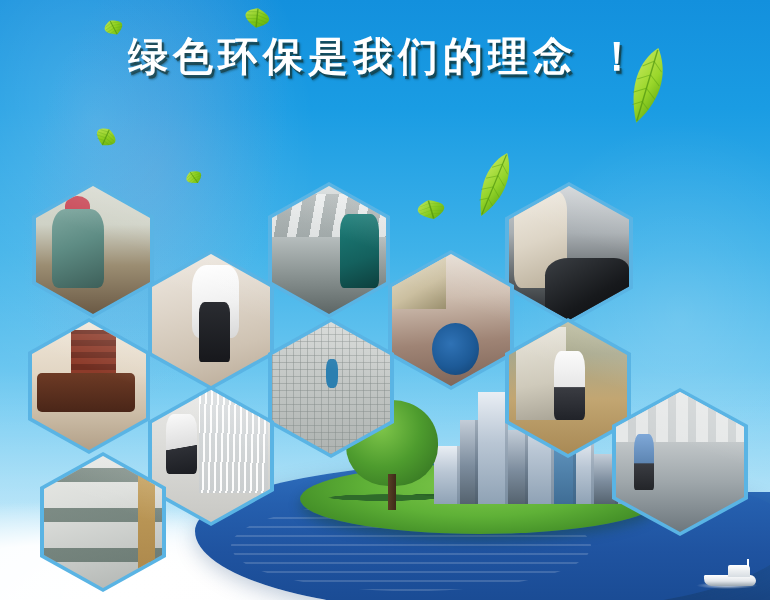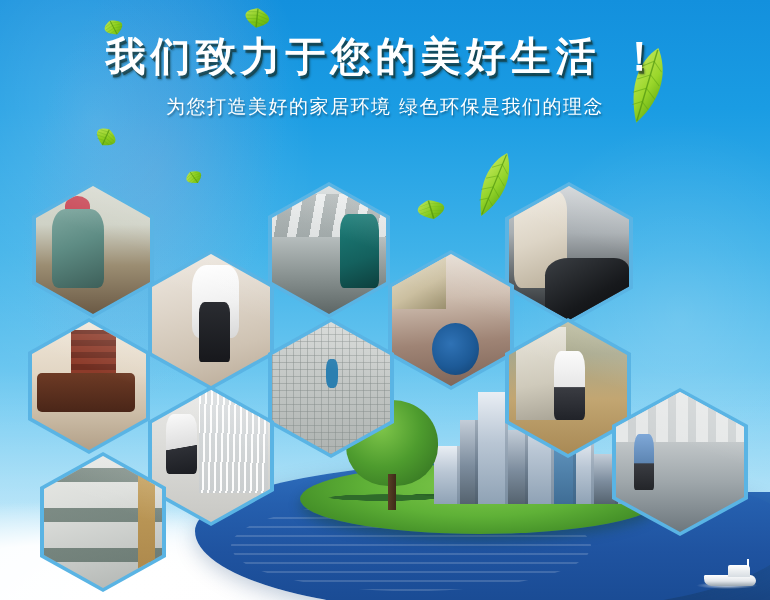--- a/index.html
+++ b/index.html
@@ -187,22 +187,21 @@
 <body>
 
 <div id="banner">
 
   <div class="sheen s1"></div>
   <div class="sheen s2"></div>
   <div class="sheen s3"></div>
   <div class="sheen s4"></div>
 
   <div class="head-wrap">
-    <div class="headline">我们致力于您的美好生活 ！</div>
-    <div class="subhead">为您打造美好的家居环境 绿色环保是我们的理念</div>
+    <div class="headline">绿色环保是我们的理念 ！</div>
   </div>
 
   <div id="leaf-layer">
       <div class="leaf" style="left: 98px; top: 20px; width: 30px; height: 16px; transform: rotate(-22deg);"><svg width="100%" height="100%" viewBox="0 0 40 80" preserveAspectRatio="none">
           <defs>
             <linearGradient id="g_leaf-top-left" x1="0" y1="0" x2="1" y2="1">
               <stop offset="0%" stop-color="#c3e85a"></stop>
               <stop offset="55%" stop-color="#8fd01f"></stop>
               <stop offset="100%" stop-color="#5da80f"></stop>
             </linearGradient>

